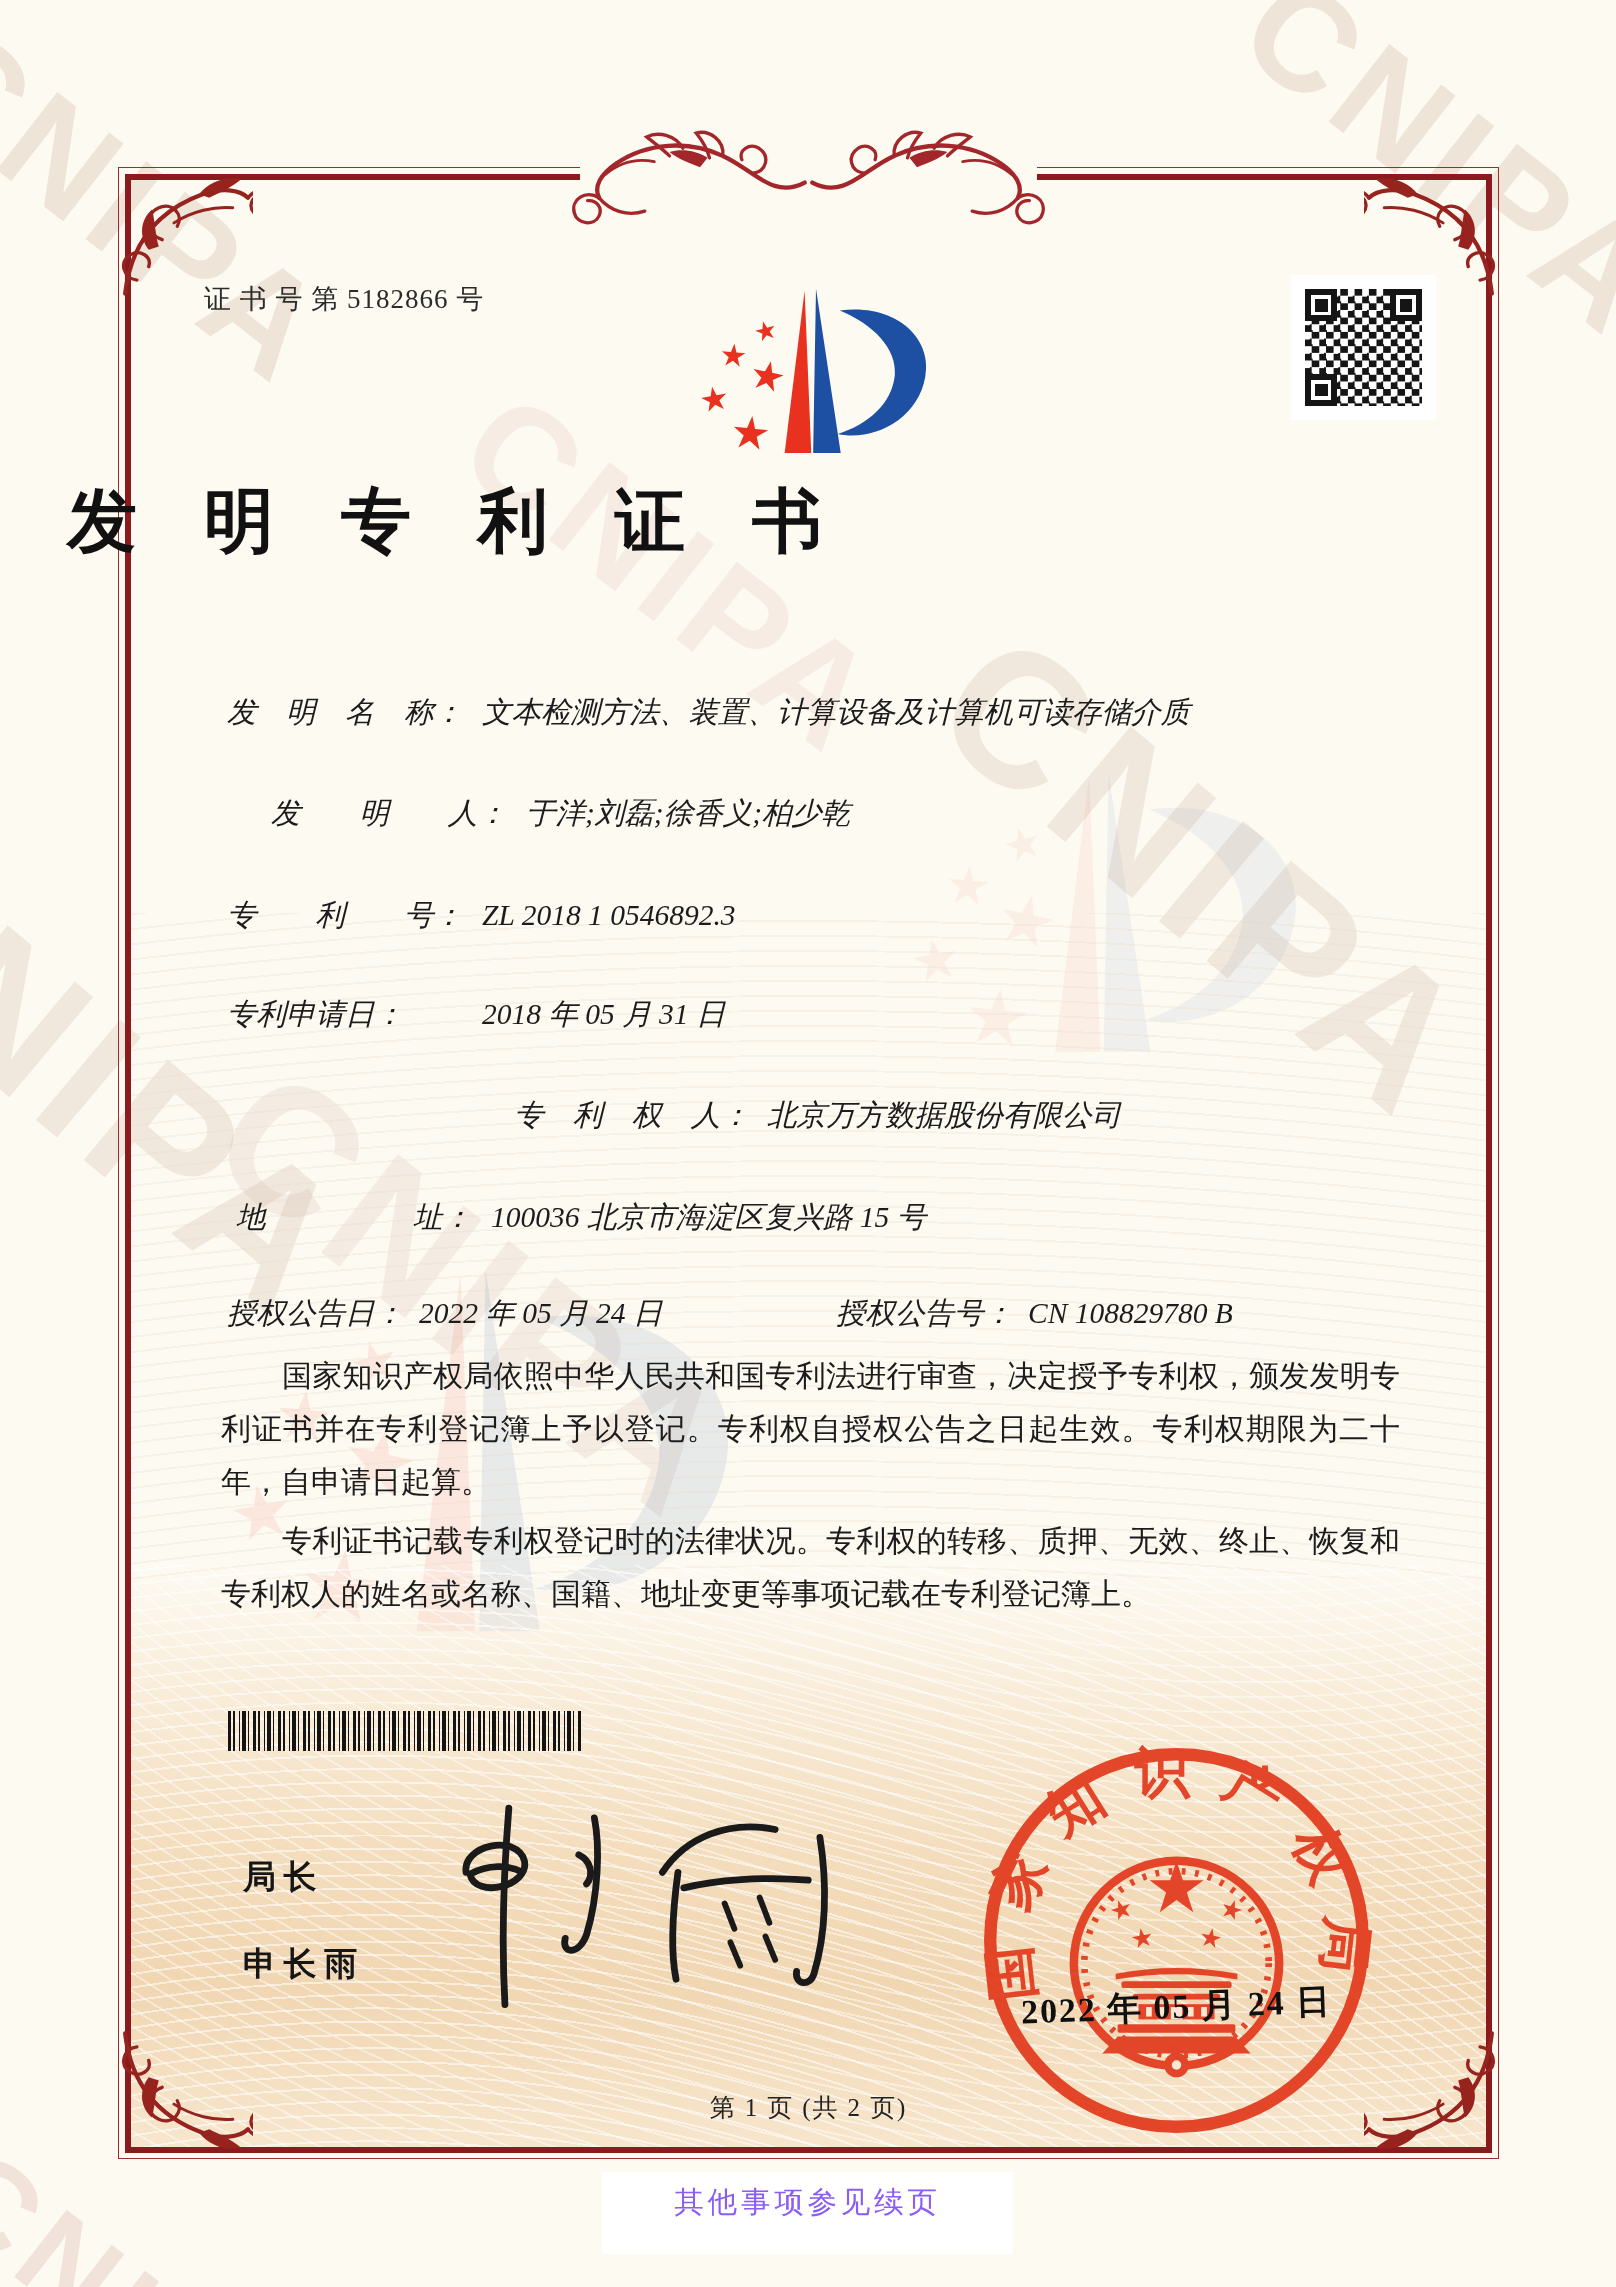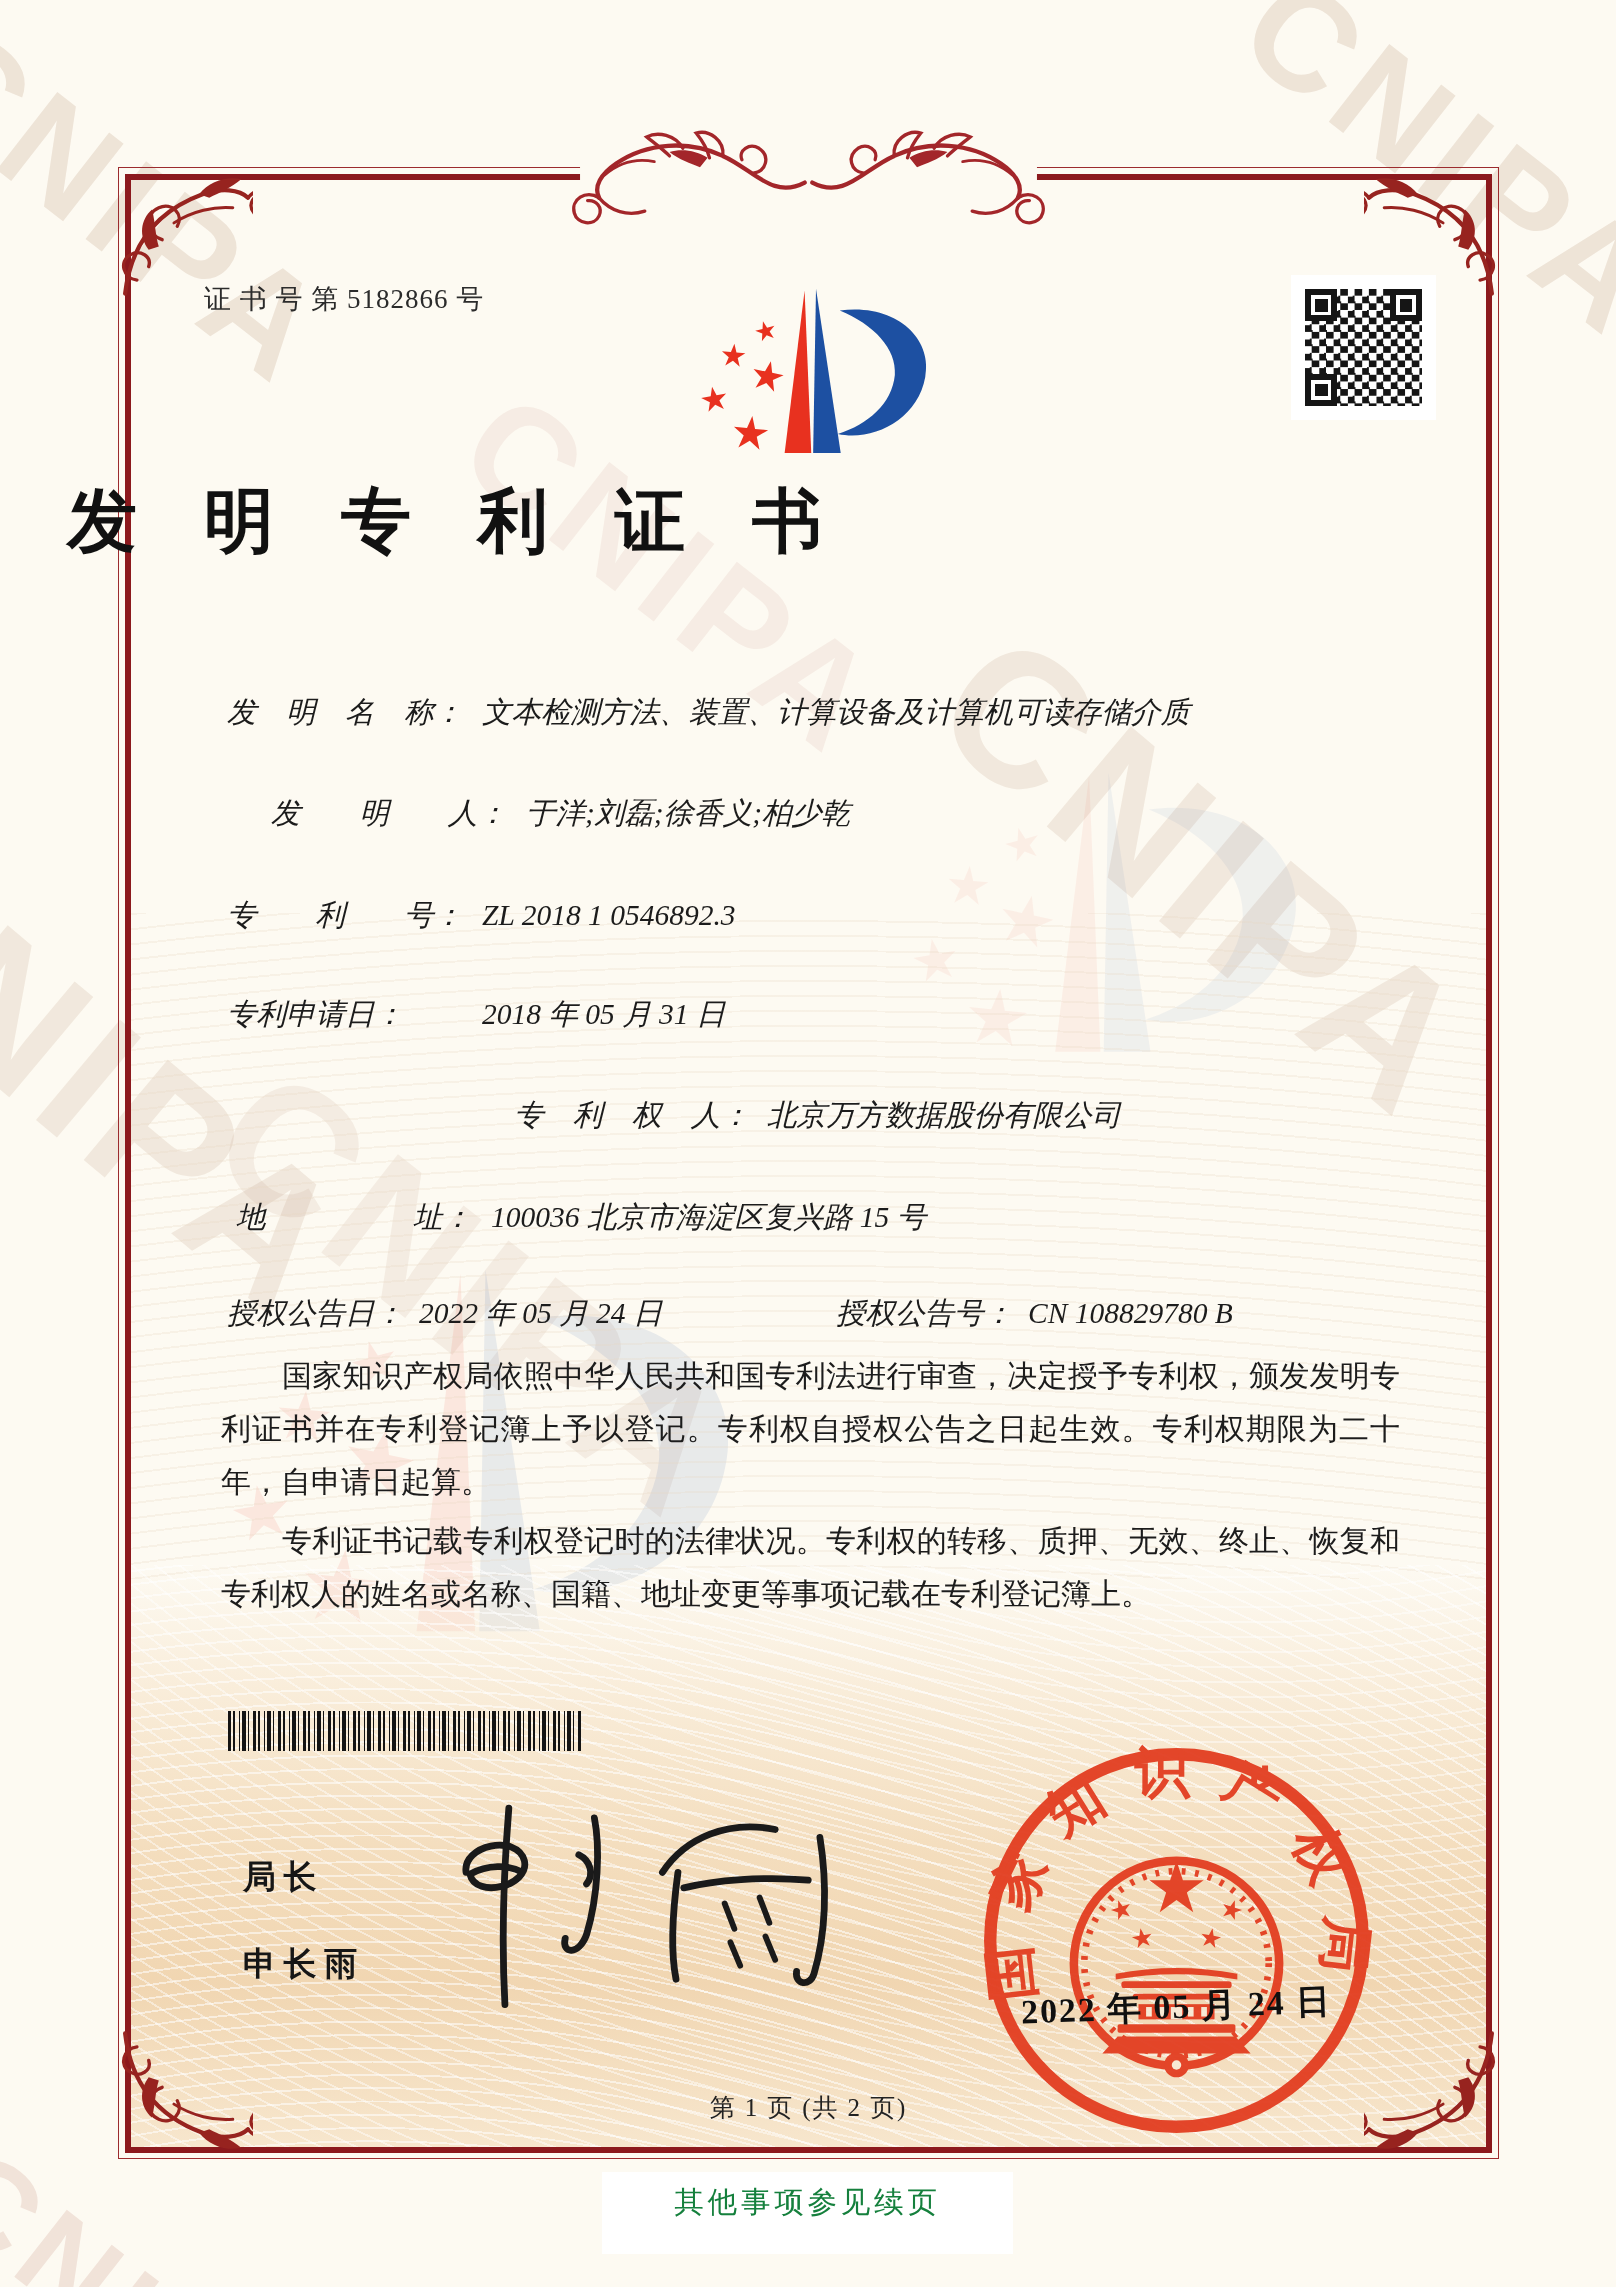--- a/index.html
+++ b/index.html
@@ -91,21 +91,21 @@
     font-weight:bold;font-size:33px;letter-spacing:7.6px;color:#161616;}
   .d1{top:1855px;} .d2{top:1942px;}
   .sig{position:absolute;left:433px;top:1777px;}
   .seal{position:absolute;left:975px;top:1739px;}
   .seal-date{
     position:absolute;left:989px;top:1984px;width:375px;text-align:center;
     font-size:34px;color:#101010;transform:rotate(-2deg);letter-spacing:1.9px;font-weight:bold;
   }
   .pageinfo{position:absolute;left:0;width:1617px;top:2091px;text-align:center;font-size:25px;letter-spacing:1.9px;color:#222;}
   .notebox{position:absolute;left:602px;top:2172px;width:411px;height:82px;background:#ffffff;}
-  .note{margin:0;padding-top:11.4px;text-align:center;font-size:29.5px;letter-spacing:3.8px;color:#15803d;}
+  .note{margin:0;padding-top:11.4px;text-align:center;font-size:29.5px;letter-spacing:3.8px;color:#8b5cf6;}
 </style>
 </head>
 <body>
 
 <svg width="0" height="0" style="position:absolute">
   <defs>
     <path id="star5" d="M0,-1 L0.2245,-0.309 L0.951,-0.309 L0.363,0.118 L0.588,0.809 L0,0.382 L-0.588,0.809 L-0.363,0.118 L-0.951,-0.309 L-0.2245,-0.309 Z"></path>
     <g id="cnipaLogo">
       <path d="M113,9 L92,180 L120,180 Z" fill="#e8311f"></path>
       <path d="M125,7 L122,180 L151,180 Z" fill="#1d50a2"></path>

